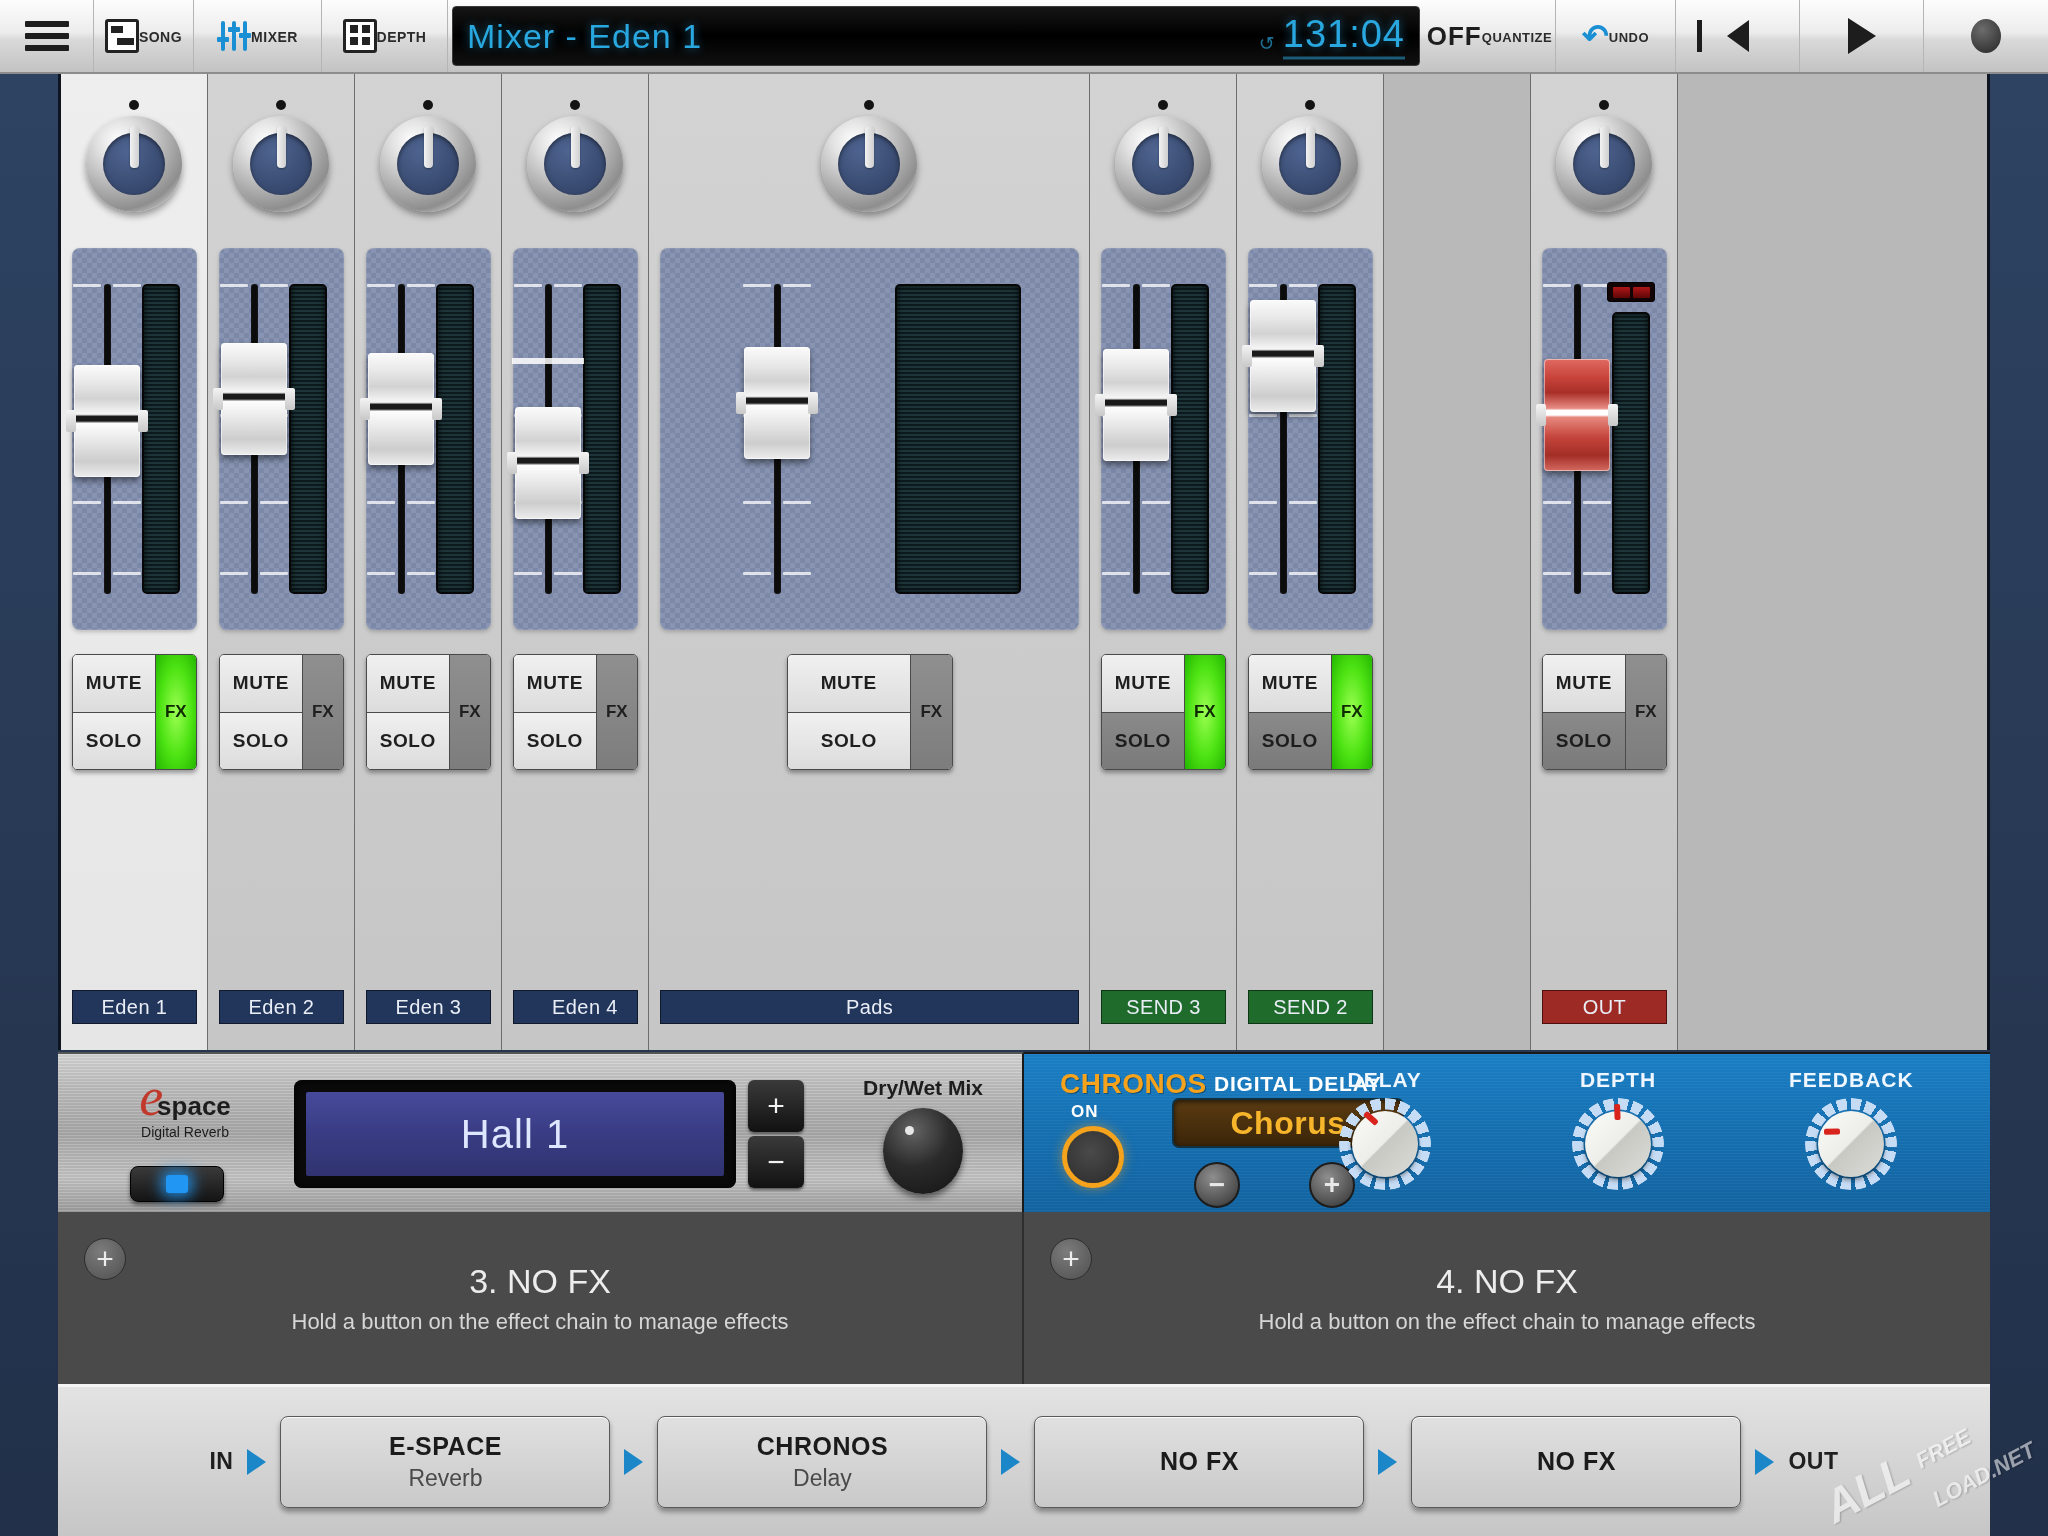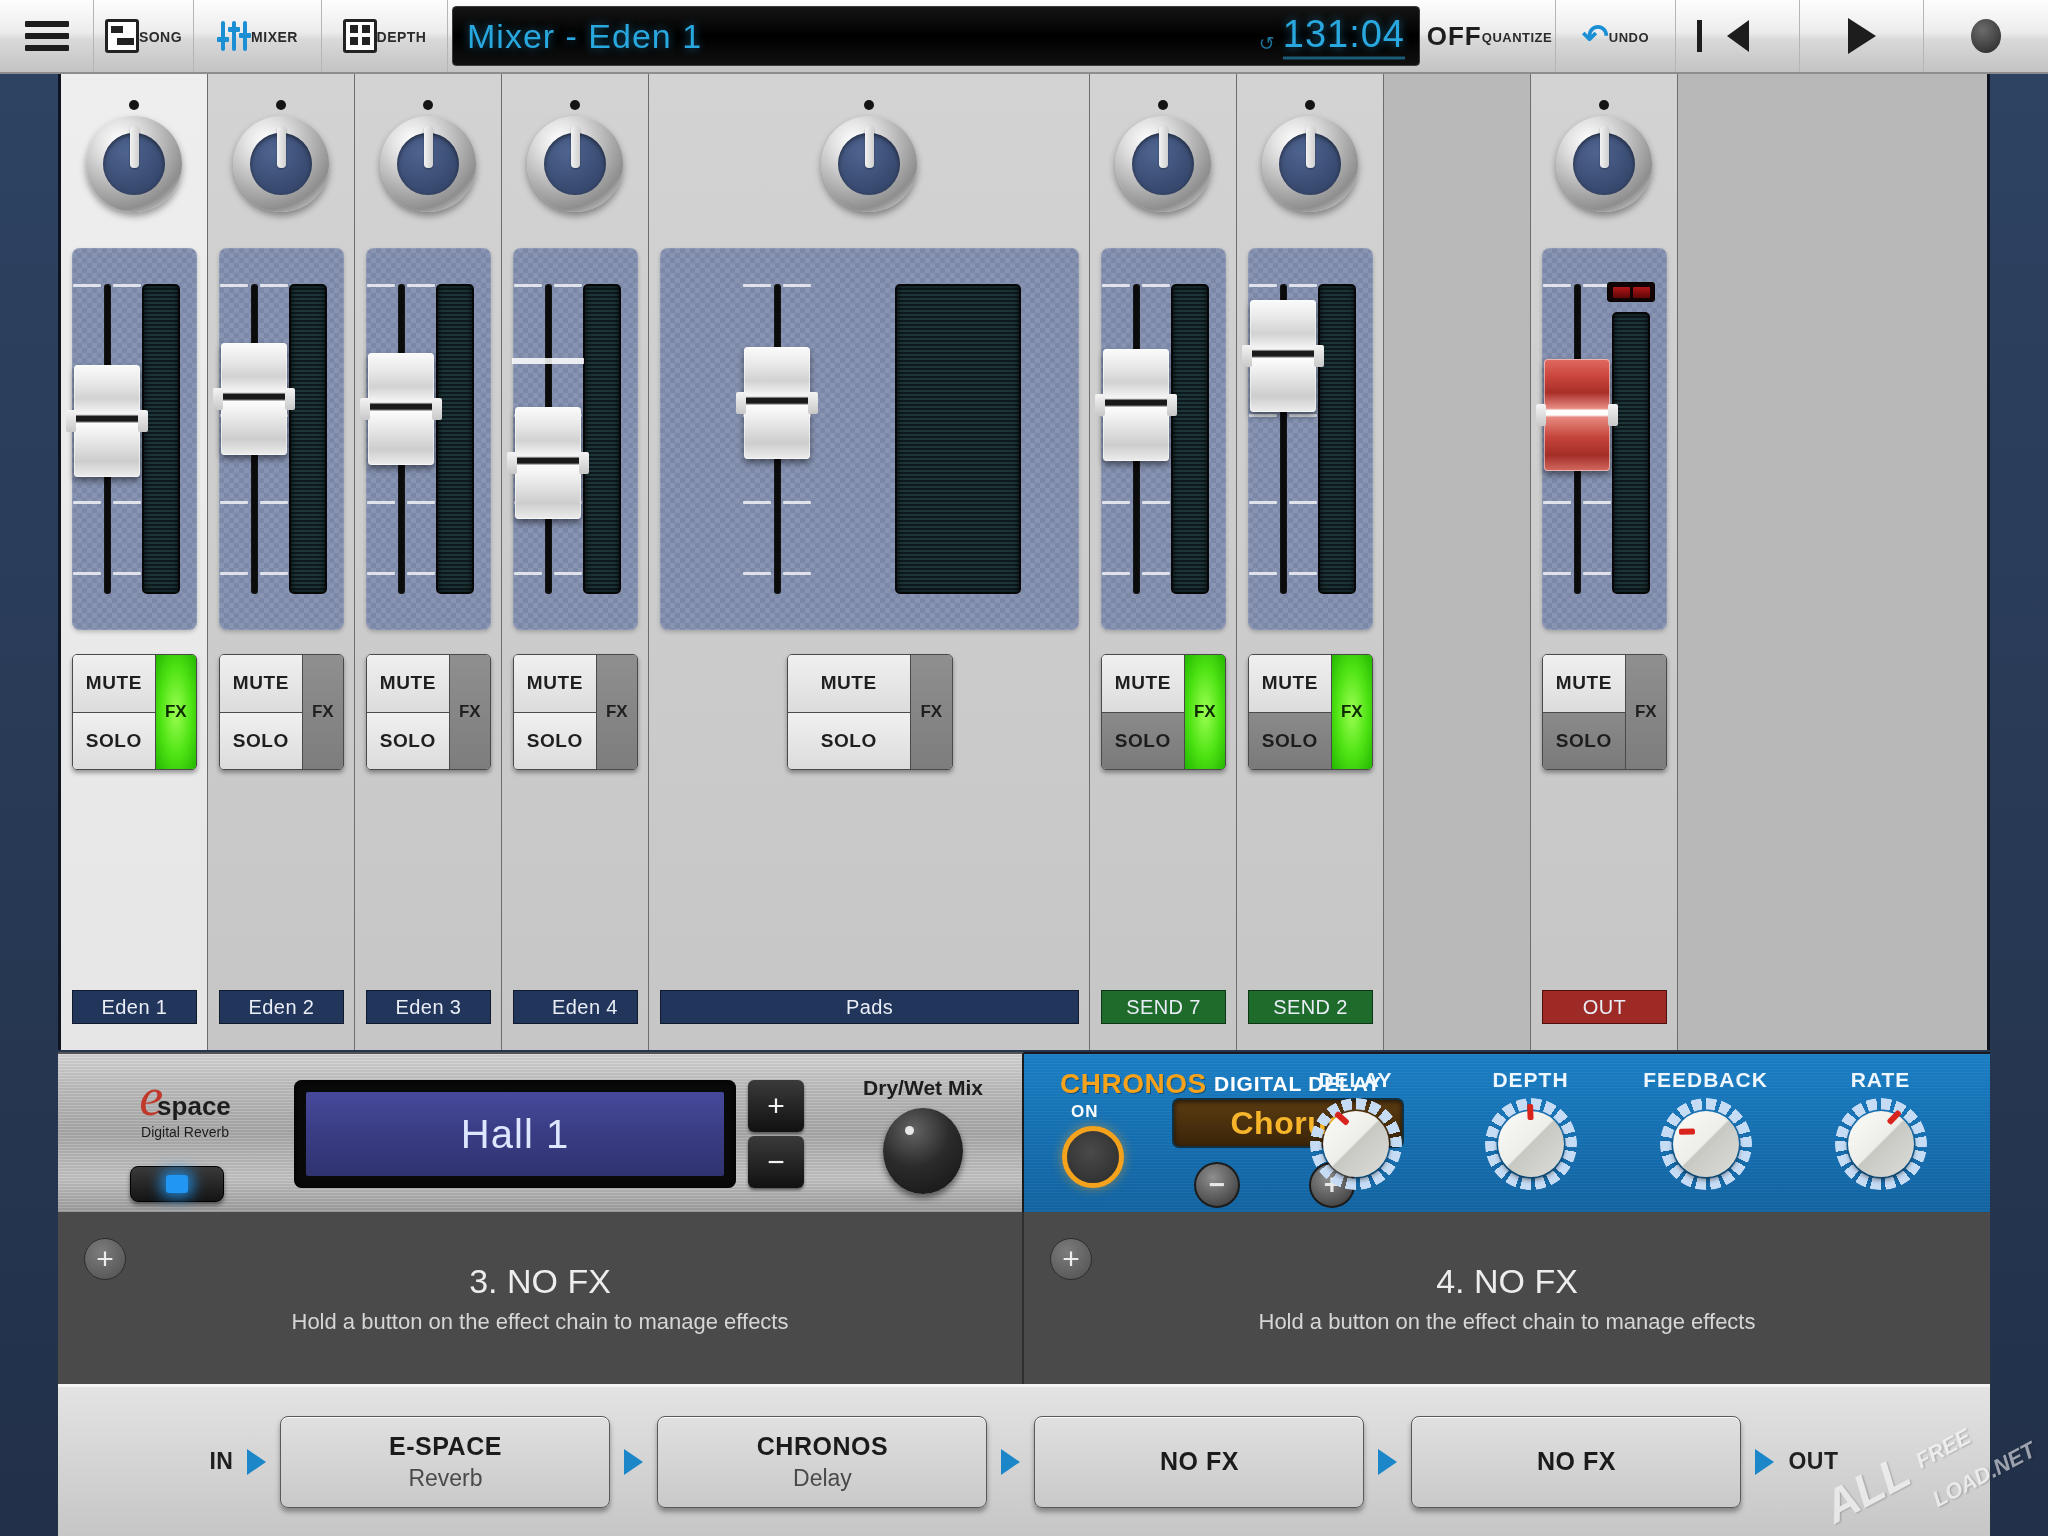--- a/index.html
+++ b/index.html
@@ -501,21 +501,21 @@
           </div>
           <div class="meter" style="left: 70px; width: 38px; top: 36px; height: 310px;"></div>
         </div>
         <div class="msbox" style="width: 125px; height: 116px; left: 11px; top: 580px;">
           <div class="mscol" style="width:83px">
             <div class="msbtn" style="height:58px">MUTE</div>
             <div class="msbtn dim" style="height:58px">SOLO</div>
           </div>
           <div class="fxbtn on">FX</div>
         </div>
-        <div class="namelbl send" style="width: 125px; left: 11px;">SEND 7</div>
+        <div class="namelbl send" style="width: 125px; left: 11px;">SEND 3</div>
       </div>
       <div class="chan" style="width: 147px;">
         <div class="knobwrap">
           <div class="knobdot"></div>
           <div class="panknob">
             <div class="panptr" style="transform:rotate(0deg);transform-origin:50% 38px"></div>
           </div>
         </div>
         <div class="bay" style="width: 125px; height: 382px; position: absolute; left: 11px; top: 170px;">
           <div class="track" style="left: 32px; top: 36px; height: 310px;"></div>
@@ -636,28 +636,20 @@
             </div>
           </div>
           <div class="kn">
             <div class="kn-lbl">FEEDBACK</div>
             <div class="kn-body">
               <div class="kn-ring"></div>
               <div class="kn-cap"></div>
               <div class="kn-ptr" style="transform:rotate(-92deg)"></div>
             </div>
           </div>
-          <div class="kn">
-            <div class="kn-lbl">RATE</div>
-            <div class="kn-body">
-              <div class="kn-ring"></div>
-              <div class="kn-cap"></div>
-              <div class="kn-ptr" style="transform:rotate(44deg)"></div>
-            </div>
-          </div>
         </div>
     </div>
   </div>
 
   <div class="nofxrow" id="nofxrow">
       <div class="nofx">
         <div class="nofx-plus">+</div>
         <div class="nofx-t1">3. NO FX</div>
         <div class="nofx-t2">Hold a button on the effect chain to manage effects</div>
       </div>

